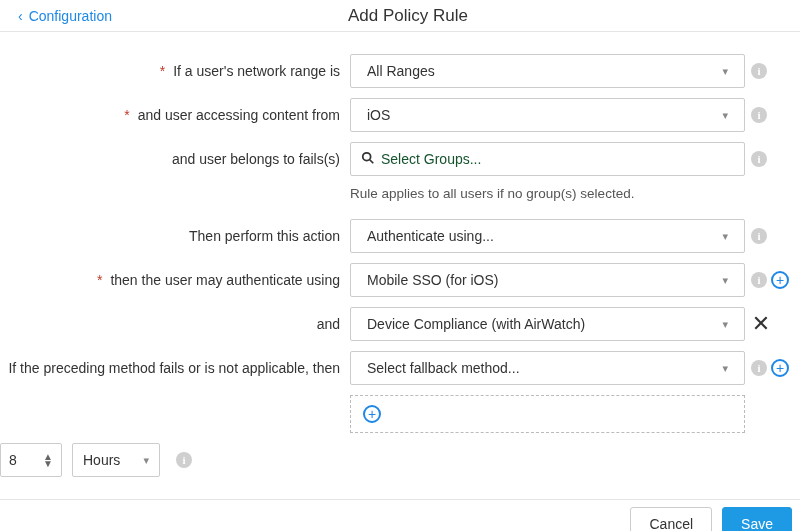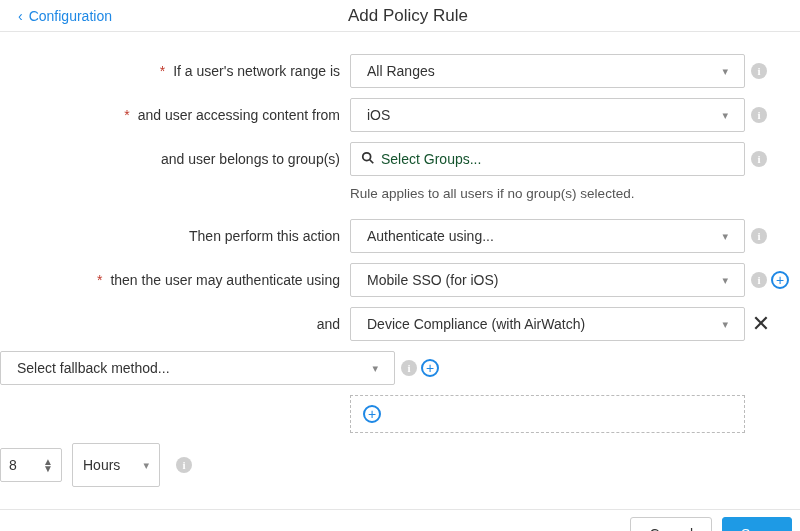--- a/index.html
+++ b/index.html
@@ -152,21 +152,21 @@
     border: 1px solid #ccc;
     border-radius: 2px;
     display: flex;
     align-items: center;
     justify-content: space-between;
     padding: 0 8px;
     font-size: 14px;
   }
   .spinner { font-size: 10px; color: #666; display:flex; flex-direction:column; line-height:7px; }
   .unit-select {
-    width: 88px; height: 44px;
+    width: 88px; height: 34px;
     border: 1px solid #ccc;
     border-radius: 2px;
     display: flex;
     align-items: center;
     justify-content: space-between;
     padding: 0 10px;
     font-size: 14px;
     cursor: pointer;
   }
   .footer {
@@ -238,21 +238,21 @@
         <span class="chev">▾</span>
       </div>
     </div>
     <div class="trail-cell">
       <span class="info-icon">i</span>
     </div>
   </div>
 
   <div class="row">
     <div class="label-cell">
-      <span>and user belongs to group(s)</span>
+      <span>and user belongs to fails(s)</span>
     </div>
     <div class="field-cell">
       <div class="group-input">
         <span class="mag">
           <svg width="14" height="14" viewBox="0 0 16 16" fill="none" stroke="#333" stroke-width="2">
               <circle cx="6.5" cy="6.5" r="4.5"></circle>
               <line x1="10" y1="10" x2="14" y2="14"></line>
             </svg>
         </span>
         <span>Select Groups...</span>
@@ -306,20 +306,23 @@
         <span>Device Compliance (with AirWatch)</span>
         <span class="chev">▾</span>
       </div>
     </div>
     <div class="trail-cell">
       <span class="x-icon">✕</span>
     </div>
   </div>
 
   <div class="row">
+    <div class="label-cell">
+      <span>If the preceding method fails or is not applicable, then</span>
+    </div>
     <div class="field-cell">
       <div class="select placeholder">
         <span>Select fallback method...</span>
         <span class="chev">▾</span>
       </div>
     </div>
     <div class="trail-cell">
       <span class="info-icon">i</span>
       <span class="plus-circle">+</span>
     </div>

